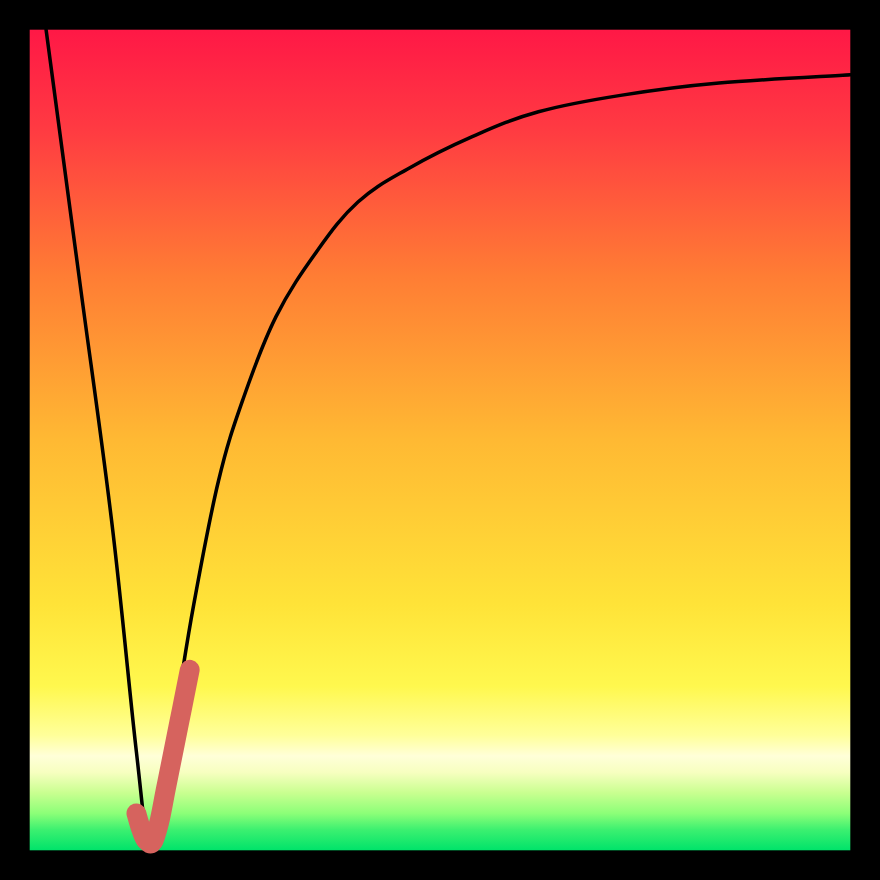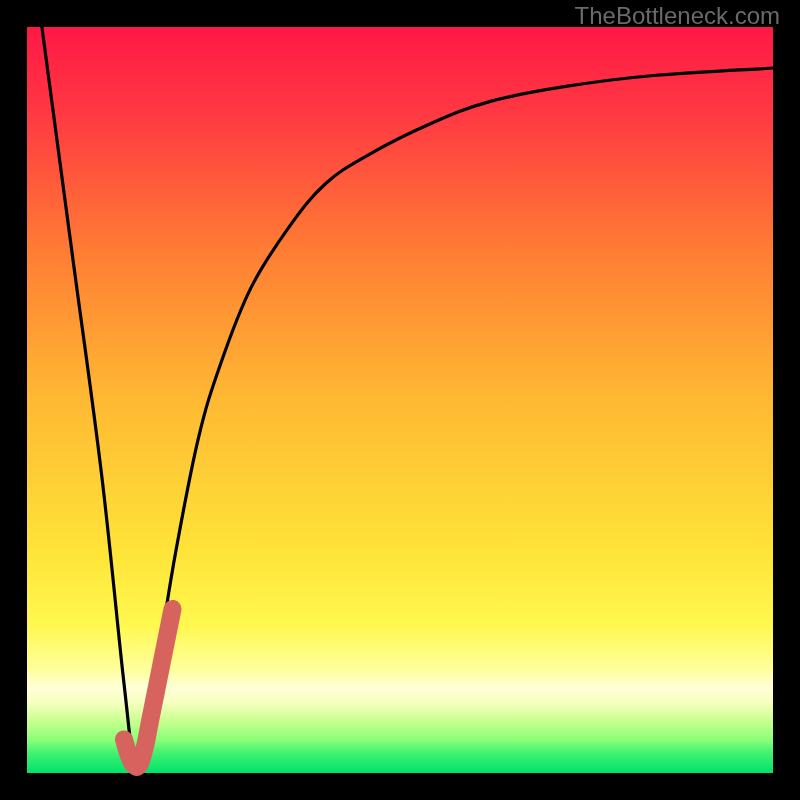--- a/index.html
+++ b/index.html
@@ -60,14 +60,13 @@
       </linearGradient>
     </defs>
 
     <rect x="0" y="0" width="746" height="746" fill="url(#bg-grad)"></rect>
 
     <path id="curve-path" fill="none" stroke="#000000" stroke-width="3.2" stroke-linejoin="round" stroke-linecap="round" d="M14.9 0.0 C20.3 40.3, 34.0 143.2, 44.8 223.8 C55.5 304.4, 65.2 369.7, 74.6 447.6 C84.0 525.5, 90.9 604.1, 97.0 656.5 C103.0 708.8, 104.1 730.5, 108.2 738.5 C112.2 746.6, 114.7 724.1, 119.4 701.2 C124.1 678.4, 128.9 643.9, 134.3 611.7 C139.7 579.5, 142.5 558.5, 149.2 522.2 C155.9 485.9, 163.5 443.9, 171.6 410.3 C179.6 376.7, 184.6 362.6, 194.0 335.7 C203.4 308.8, 211.7 285.3, 223.8 261.1 C235.9 236.9, 247.7 220.2, 261.1 201.4 C274.5 182.6, 283.6 170.1, 298.4 156.7 C313.2 143.2, 324.4 137.6, 343.2 126.8 C362.0 116.1, 381.4 106.4, 402.8 97.0 C424.3 87.6, 438.3 81.3, 462.5 74.6 C486.7 67.9, 507.6 64.4, 537.1 59.7 C566.7 55.0, 589.0 51.8, 626.6 48.5 C664.2 45.1, 724.5 42.4, 746.0 41.0 "></path>
 
     <path id="marker-path" fill="none" stroke="#d6635e" stroke-width="18" stroke-linejoin="round" stroke-linecap="round" d="M97.0 712.4 C97.8 715.1, 99.8 722.9, 101.5 727.4 C103.1 731.8, 104.1 735.0, 105.9 737.0 C107.8 739.1, 109.8 741.6, 111.9 738.5 C114.0 735.5, 115.7 728.6, 117.9 719.9 C120.0 711.2, 121.4 702.1, 123.8 690.0 C126.3 678.0, 128.6 666.2, 131.3 652.8 C134.0 639.3, 136.2 628.2, 138.8 615.5 C141.3 602.7, 144.3 587.9, 145.5 581.9 "></path>
   </svg>
 
-  <div class="watermark">TheBottleneck.com</div>
 </div>
 
 </body></html>

